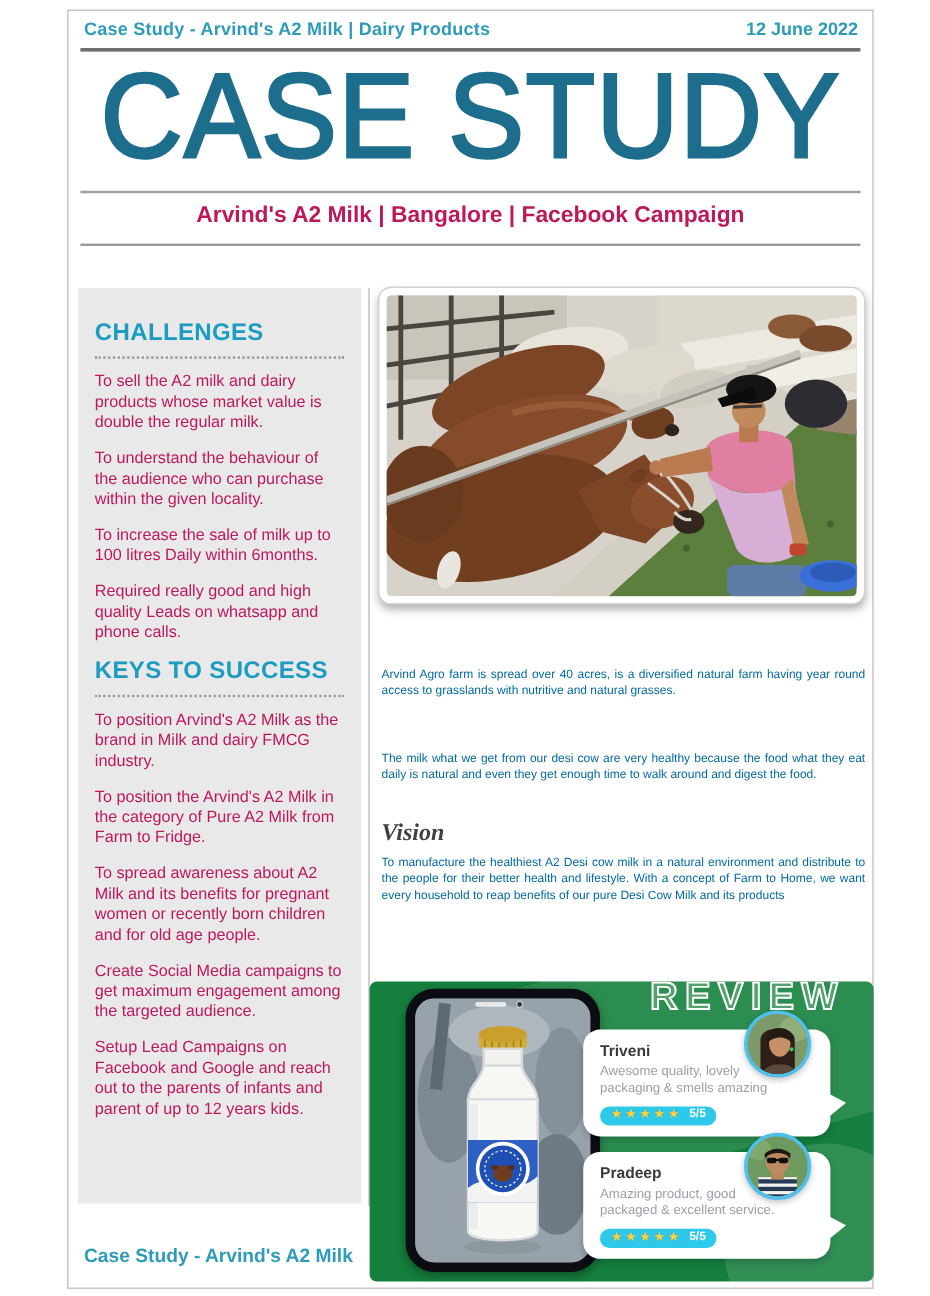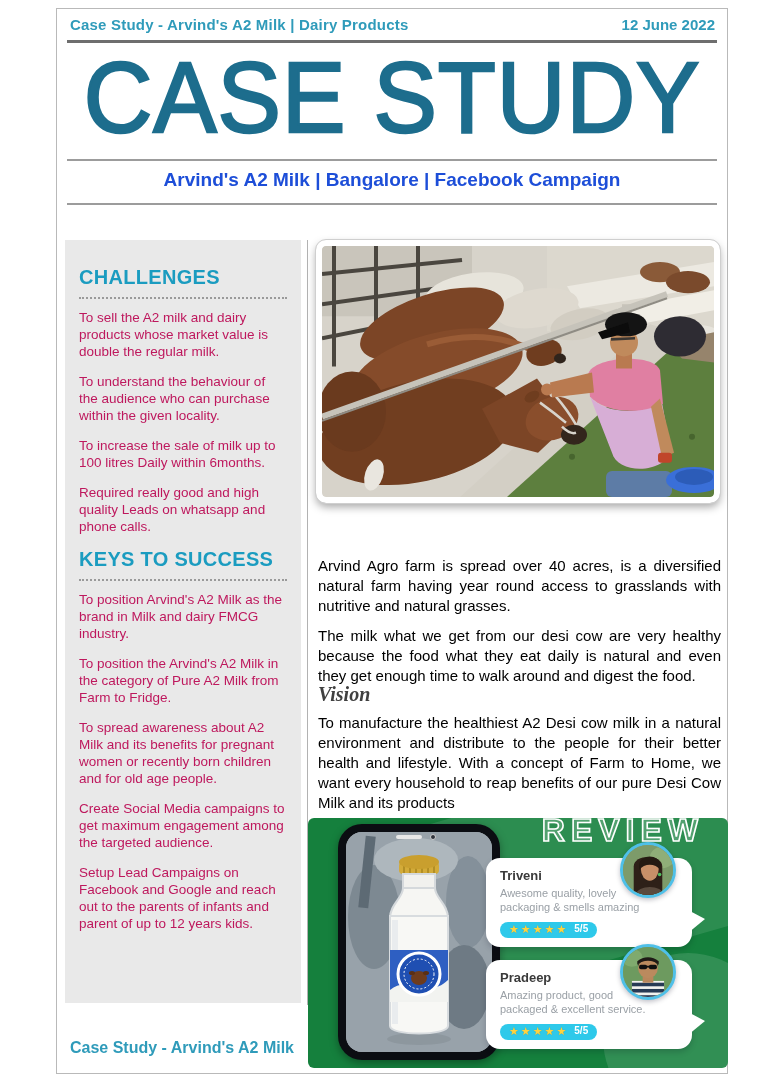--- a/index.html
+++ b/index.html
@@ -10,37 +10,37 @@
 
   .page-border { left:56px; top:8px; width:672px; height:1066px; border:1px solid #b9b9b9; }
 
   .hdr-left  { left:70px;  top:16px; font-size:15px; font-weight:700; color:#2f9bba; letter-spacing:.2px; }
   .hdr-date  { right:60px; top:16px; font-size:15px; font-weight:700; color:#2f9bba; }
   .rule-dark { left:67px; top:40px; width:650px; height:3px; background:#6e6e6e; }
   .title     { left:67px; top:46px; width:650px; text-align:center; font-size:100px; line-height:1.02;
                color:#1d6d8d; -webkit-text-stroke:2.5px #1d6d8d; letter-spacing:1px;
                transform:scaleX(.95); transform-origin:center; white-space:nowrap; }
   .rule-lt1  { left:67px; top:159px; width:650px; height:2px; background:#9c9c9c; }
-  .subtitle  { left:67px; top:169px; width:650px; text-align:center; font-size:19px; font-weight:700; color:#1d4ed8; }
+  .subtitle  { left:67px; top:169px; width:650px; text-align:center; font-size:19px; font-weight:700; color:#be185d; }
   .rule-lt2  { left:67px; top:203px; width:650px; height:2px; background:#9c9c9c; }
 
   .sidebar { left:65px; top:240px; width:236px; height:763px; background:#e9e9e9; padding:12px 14px 14px 14px; }
   .sb-head { font-size:20px; font-weight:700; color:#1b9cc0; letter-spacing:.3px; margin-top:14px; }
   .sb-sep  { border-top:2px dotted #9a9a9a; margin:8px 0 10px 0; }
   .sb-p    { font-size:13.5px; line-height:1.26; color:#be185d; margin-bottom:13px; }
   .sb-head2{ margin-top:10px; }
   .col-divider { left:307px; top:240px; width:1px; height:765px; background:#b2b2b2; }
 
   .photo { left:316px; top:240px; width:404px; height:263px; background:#fff;
            border:6px solid #fff; border-radius:10px; outline:1px solid #cfcfcf;
            box-shadow:0 4px 8px rgba(0,0,0,.35); overflow:hidden; }
   .photo svg { display:block; width:100%; height:100%; border-radius:4px; }
 
   .sec-head { left:318px; top:522px; font-size:25px; font-weight:700; color:#1793c5; letter-spacing:.3px; }
-  .body-p   { left:318px; width:403px; font-size:15px; line-height:1.34; color:#000000; text-align:justify; }
+  .body-p   { left:318px; width:403px; font-size:10px; line-height:1.34; color:#0369a1; text-align:justify; }
   .p1 { top:556px; } .p2 { top:626px; }
   .vision-h { left:318px; top:683px; font-family:"Liberation Serif", serif; font-style:italic;
               font-size:20px; font-weight:700; color:#404040; }
   .p3 { top:713px; }
 
   .banner { left:308px; top:818px; width:420px; height:250px; background:#15803d;
             border-radius:6px; overflow:hidden; }
   .banner .band   { position:absolute; left:90px; top:-70px; width:620px; height:180px;
                     background:rgba(255,255,255,.10); transform:rotate(-16deg); border-radius:40px; }
   .banner .circle { position:absolute; right:-45px; bottom:-55px; width:170px; height:170px;

